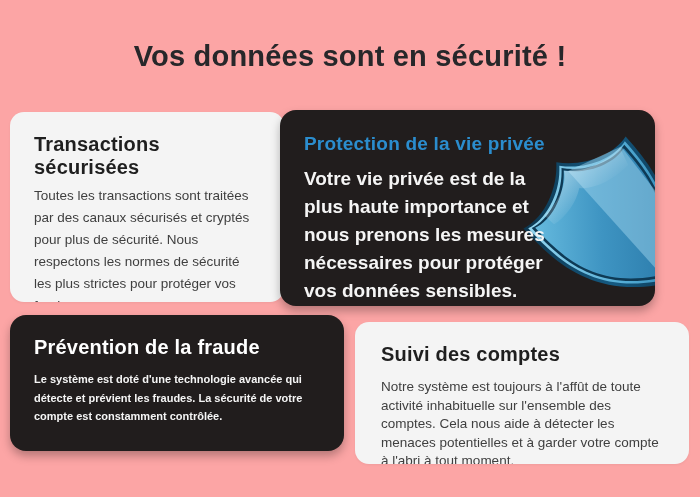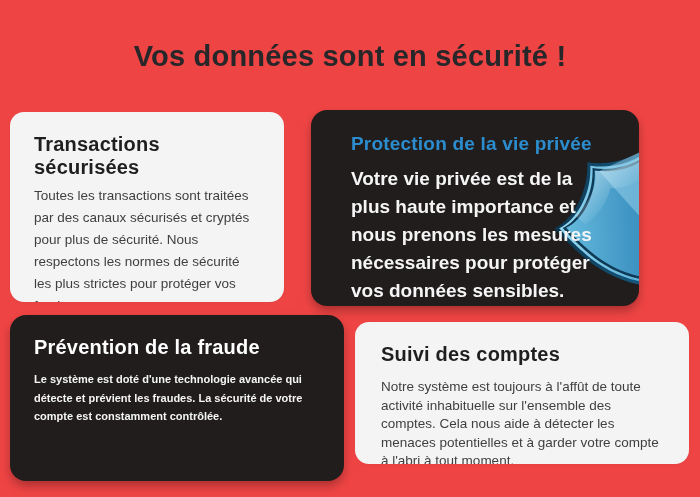--- a/index.html
+++ b/index.html
@@ -14,21 +14,21 @@
   *{ margin:0; padding:0; box-sizing:border-box; }
   html,body{ background:#ffffff; }
   body{
     font-family:"Liberation Sans", sans-serif;
     -webkit-font-smoothing:antialiased;
   }
   .stage{
     position:relative;
     width:700px;
     height:497px;
-    background:#ef4444;
+    background:#fca5a5;
     overflow:hidden;
   }
   .page-title{
     position:absolute;
     top:40px; left:0;
     width:700px;
     text-align:center;
     font-size:29px;
     font-weight:700;
     letter-spacing:.2px;
@@ -62,31 +62,31 @@
     line-height:22px;
     color:var(--body-text-on-light);
   }
   .card.dark p{
     color:var(--body-text-on-dark);
     font-weight:600;
   }
   
   .card-transactions{ left:10px; top:112px; width:274px; height:190px; padding:21px 24px; }
   
-  .card-privacy{ left:311px; top:110px; width:328px; height:196px; padding:23px 40px; }
+  .card-privacy{ left:280px; top:110px; width:375px; height:196px; padding:23px 24px; }
   .card-privacy p{
     width:262px;
     font-size:19px;
     line-height:28px;
     position:relative;
     z-index:2;
   }
   .card-privacy h2{ position:relative; z-index:2; margin-bottom:10px; }
   
-  .card-fraud{ left:10px; top:315px; width:334px; height:166px; padding:21px 24px; }
+  .card-fraud{ left:10px; top:315px; width:334px; height:136px; padding:21px 24px; }
   .card-fraud p{ font-size:11px; line-height:18.5px; }
   .card-fraud h2{ margin-bottom:11px; }
   
   .card-accounts{ left:355px; top:322px; width:334px; height:142px; padding:21px 26px; }
   .card-accounts p{ font-size:13.5px; line-height:18.5px; }
   .card-accounts h2{ margin-bottom:12px; }
 
   
   .shield-wrap{
     position:absolute;

